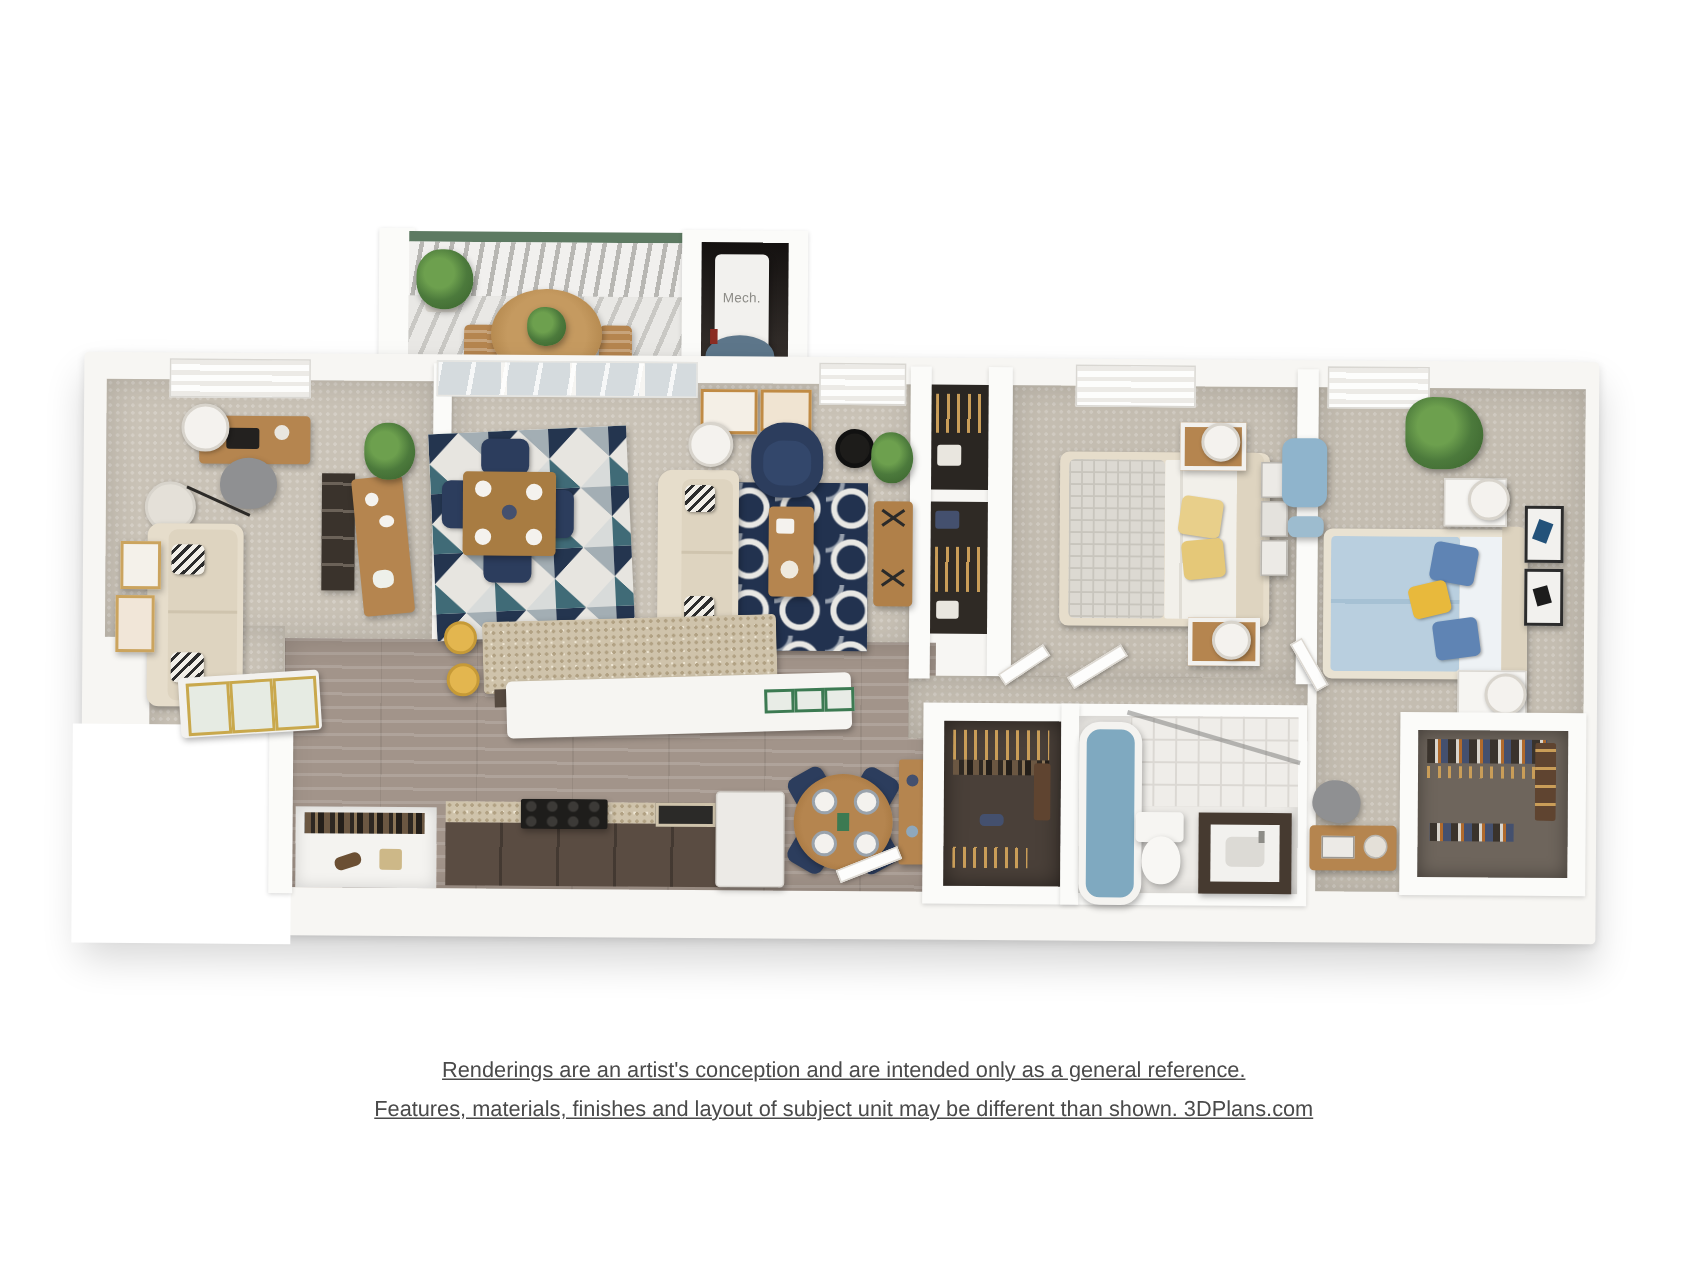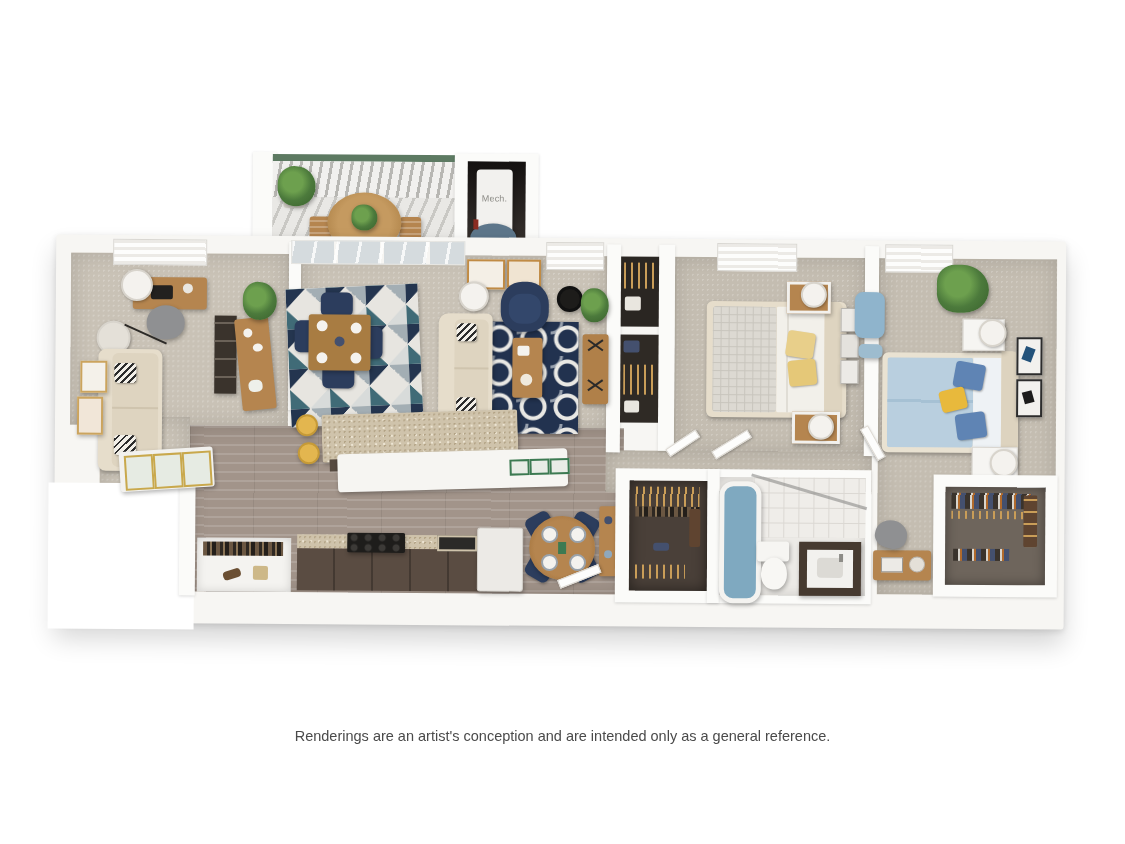--- a/index.html
+++ b/index.html
@@ -300,16 +300,17 @@
   <div class="abs wall" style="left:934px;top:472px;width:124px;height:122px;"></div>
   <div class="abs" style="left:946px;top:484px;width:100px;height:98px;background:#6e655c;box-shadow:inset 0 0 12px rgba(0,0,0,.4);">
     <div class="abs clothes2" style="left:6px;top:6px;width:80px;height:16px;"></div>
     <div class="abs hangers" style="left:6px;top:24px;width:80px;height:8px;"></div>
     <div class="abs" style="left:78px;top:8px;width:14px;height:52px;background:#5f4430;border-radius:2px;background-image:repeating-linear-gradient(0deg,transparent 0 10px,#c99d58 10px 12px);"></div>
     <div class="abs clothes2" style="left:8px;top:62px;width:56px;height:12px;"></div>
   </div>
 
  </div>
 
- <div class="disclaimer" style="top:728px;">
+ <div class="disclaimer" style="top:706px;text-decoration:underline;">
    <p>Renderings are an artist's conception and are intended only as a general reference.</p>
+   <p>Features, materials, finishes and layout of subject unit may be different than shown. 3DPlans.com</p>
  </div>
 </div>
 
 </body></html>

